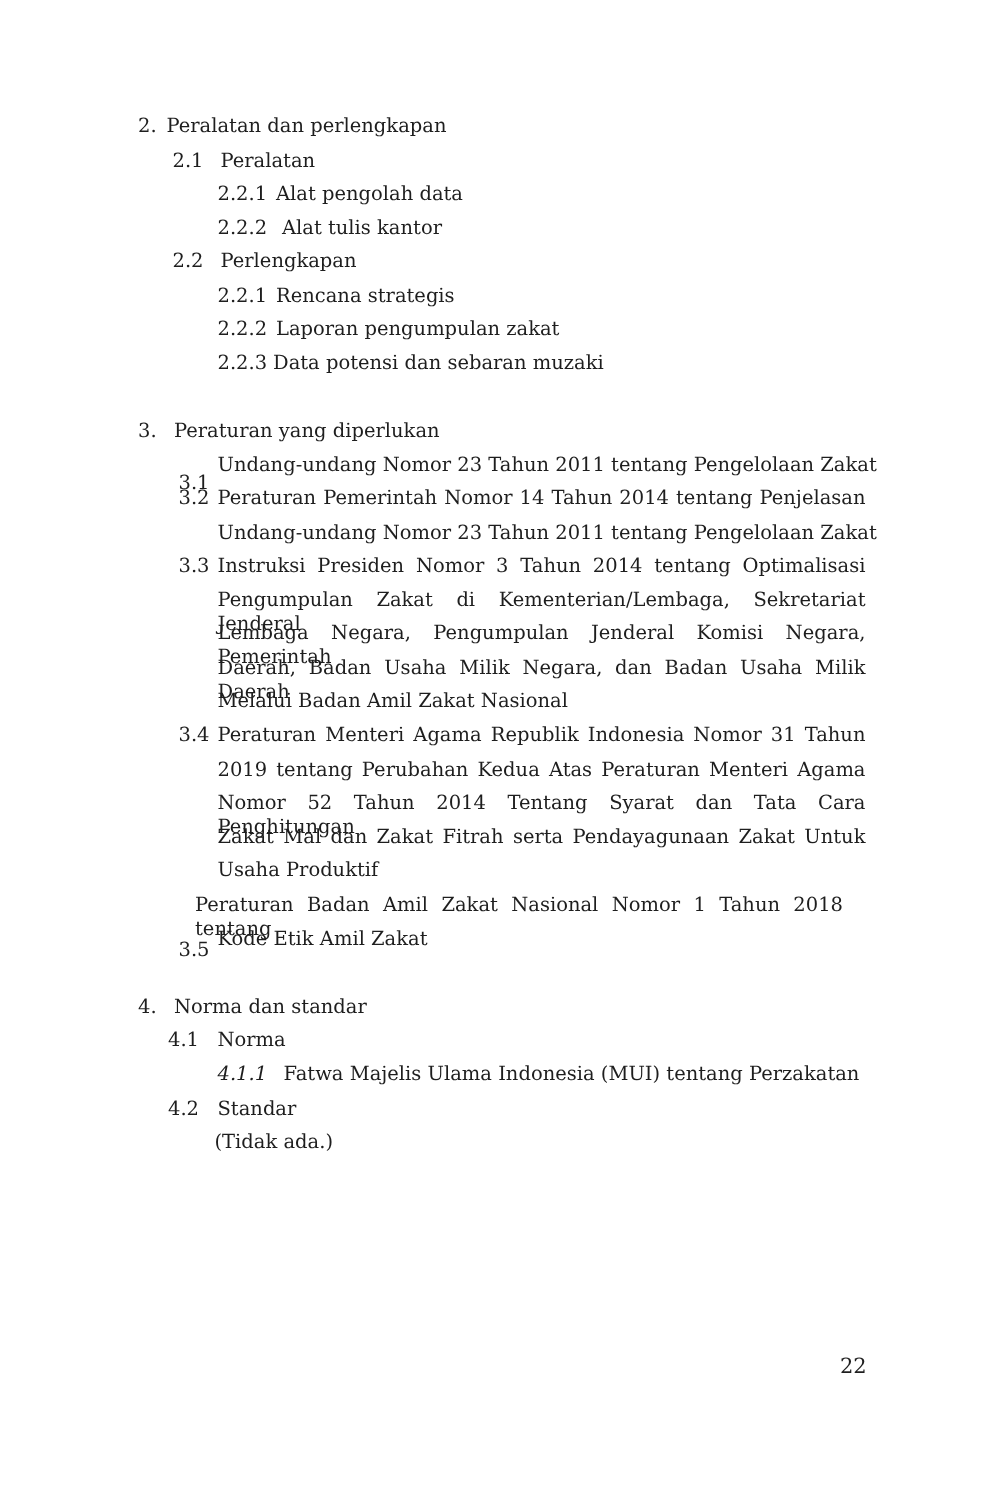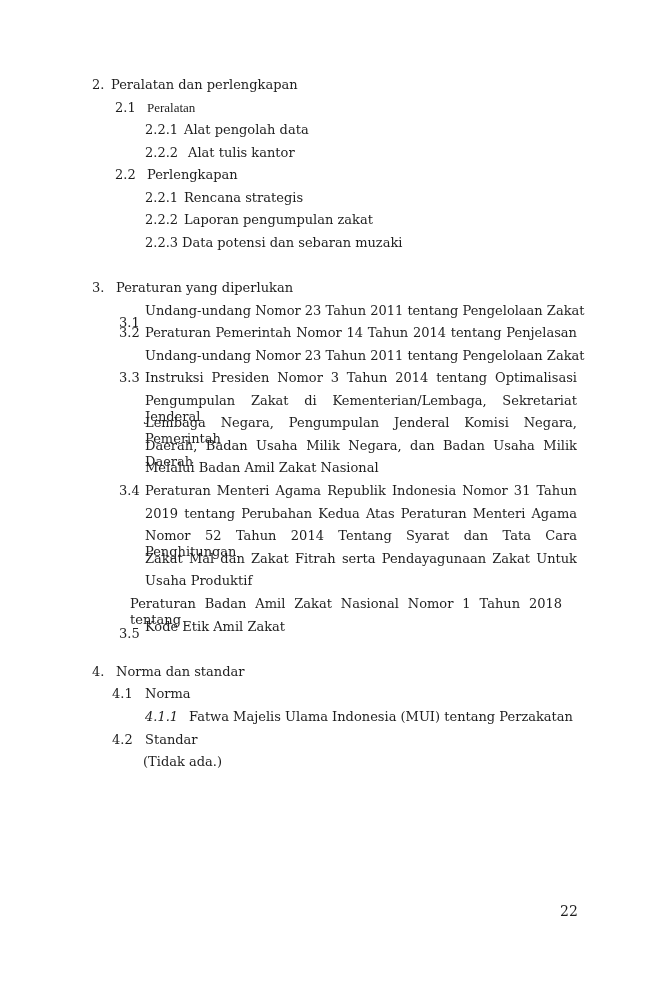--- a/index.html
+++ b/index.html
@@ -13,21 +13,21 @@
   .page-num { position: absolute; left: 560px; top: 903px; font-size: 14px; text-align: center; }
 </style>
 </head>
 <body>
 
 <div>
   <span class="line" style="left:92px; top:77px;">2.</span>
   <span class="line" style="left:111px; top:77px;">Peralatan dan perlengkapan</span>
 
   <span class="line" style="left:115px; top:100px;">2.1</span>
-  <span class="line" style="left:147px; top:100px;font-family:Liberation Serif, serif;">Peralatan</span>
+  <span class="line" style="left:147px; top:100px;">Peralatan</span>
   <span class="line" style="left:145px; top:122px;">2.2.1</span>
   <span class="line" style="left:184px; top:122px;">Alat pengolah data</span>
   <span class="line" style="left:145px; top:145px;">2.2.2</span>
   <span class="line" style="left:188px; top:145px;">Alat tulis kantor</span>
 
   <span class="line" style="left:115px; top:167px;">2.2</span>
   <span class="line" style="left:147px; top:167px;">Perlengkapan</span>
   <span class="line" style="left:145px; top:190px;">2.2.1</span>
   <span class="line" style="left:184px; top:190px;">Rencana strategis</span>
   <span class="line" style="left:145px; top:212px;">2.2.2</span>

